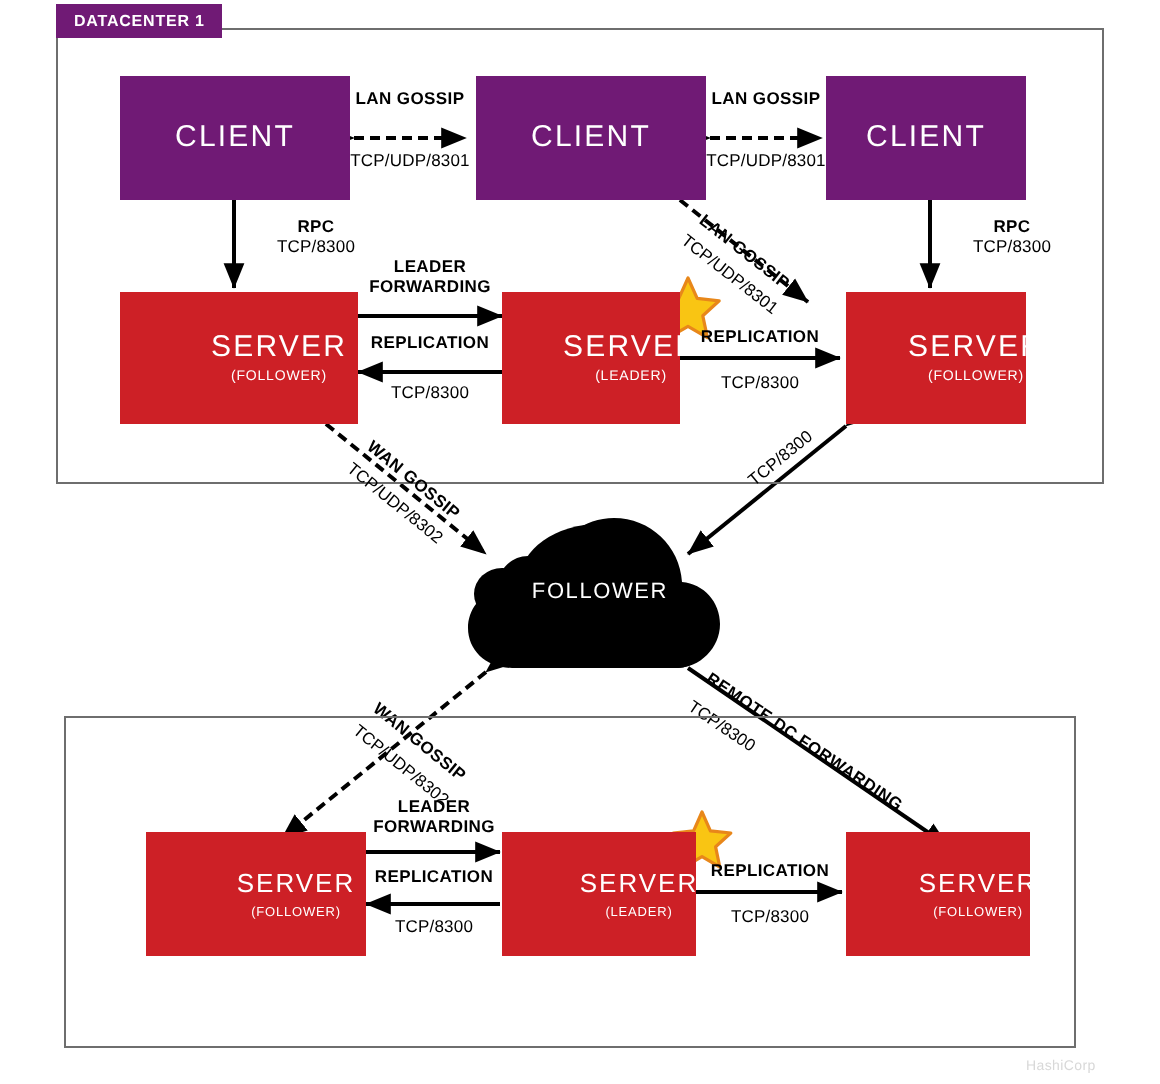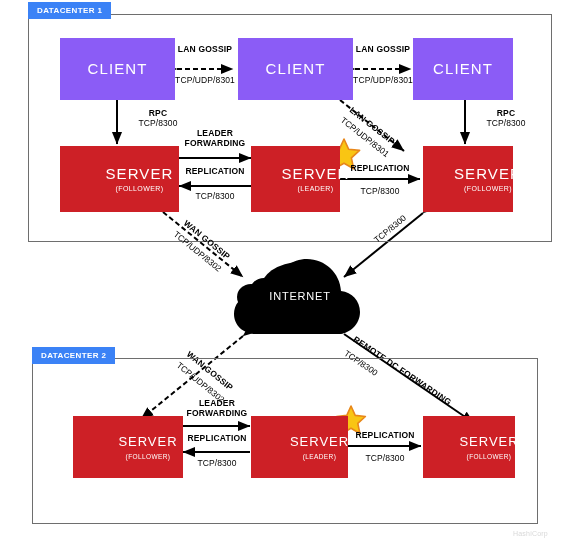--- a/index.html
+++ b/index.html
@@ -15,21 +15,21 @@
 
   
   .dc-frame{
     position:absolute;
     border:1px solid #6e6e6e;
     background:transparent;
     box-sizing:border-box;
   }
   .dc-tab{
     position:absolute;
-    background:#3b82f6;
+    background:#701a75;
     color:#ffffff;
     font-size:8px;
     font-weight:bold;
     letter-spacing:.4px;
     padding:4px 9px 4px 9px;
     box-sizing:border-box;
     white-space:nowrap;
     line-height:9px;
   }
 
@@ -37,21 +37,21 @@
   .node{
     position:absolute;
     box-sizing:border-box;
     display:flex;
     flex-direction:column;
     align-items:center;
     justify-content:center;
     color:#ffffff;
     text-align:center;
   }
-  .node.client{background:#8b5cf6;}
+  .node.client{background:#701a75;}
   .node.server{background:#cd2026;padding-left:40px;}
   .node .ttl{
     font-size:15px;
     letter-spacing:1.1px;
     font-weight:400;
     line-height:16px;
   }
   .node.small .ttl{font-size:13px;letter-spacing:1px;}
   .node .sub{
     font-size:7px;
@@ -286,24 +286,23 @@
     <span class="t2">TCP/UDP/8302</span>
   </div>
 
   <div class="rot" style="left:357px;top:334px;transform:rotate(34deg);">
     <span class="t1">REMOTE DC FORWARDING</span>
   </div>
   <div class="rot" style="left:348px;top:348px;transform:rotate(34deg);">
     <span class="t2">TCP/8300</span>
   </div>
 
-  <div class="cloud-label" style="left:250px;top:290px;">INTERNET</div>
+  <div class="cloud-label" style="left:250px;top:290px;">FOLLOWER</div>
 
   <div class="dc-frame" style="left:32px;top:358px;width:506px;height:166px;"></div>
-  <div class="dc-tab" style="left:32px;top:347px;">DATACENTER 2</div>
 
   <div class="node server small" style="left:73px;top:416px;width:110px;height:62px;">
     <span class="ttl">SERVER</span>
     <span class="sub">(FOLLOWER)</span>
   </div>
   <div class="node server small" style="left:251px;top:416px;width:97px;height:62px;">
     <span class="ttl">SERVER</span>
     <span class="sub">(LEADER)</span>
   </div>
   <div class="node server small" style="left:423px;top:416px;width:92px;height:62px;">

